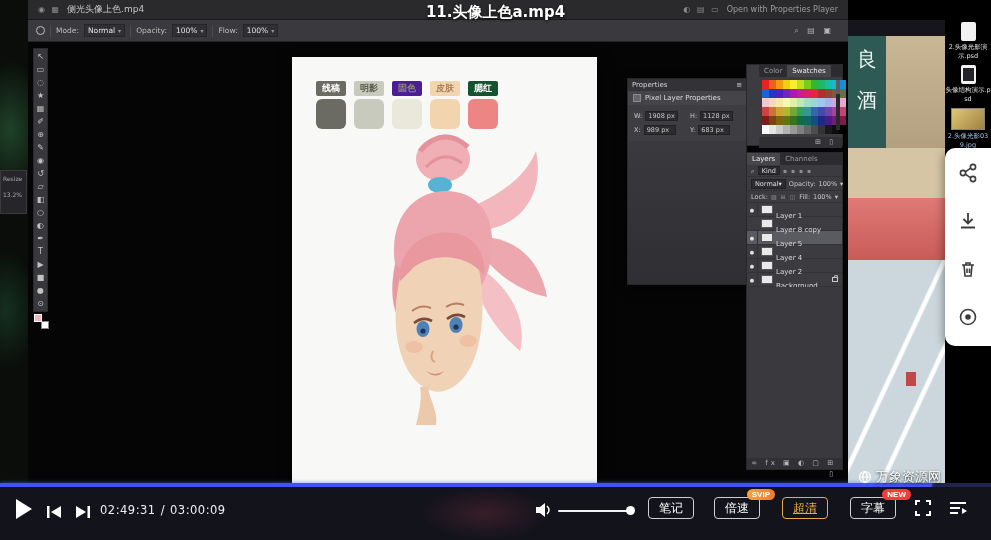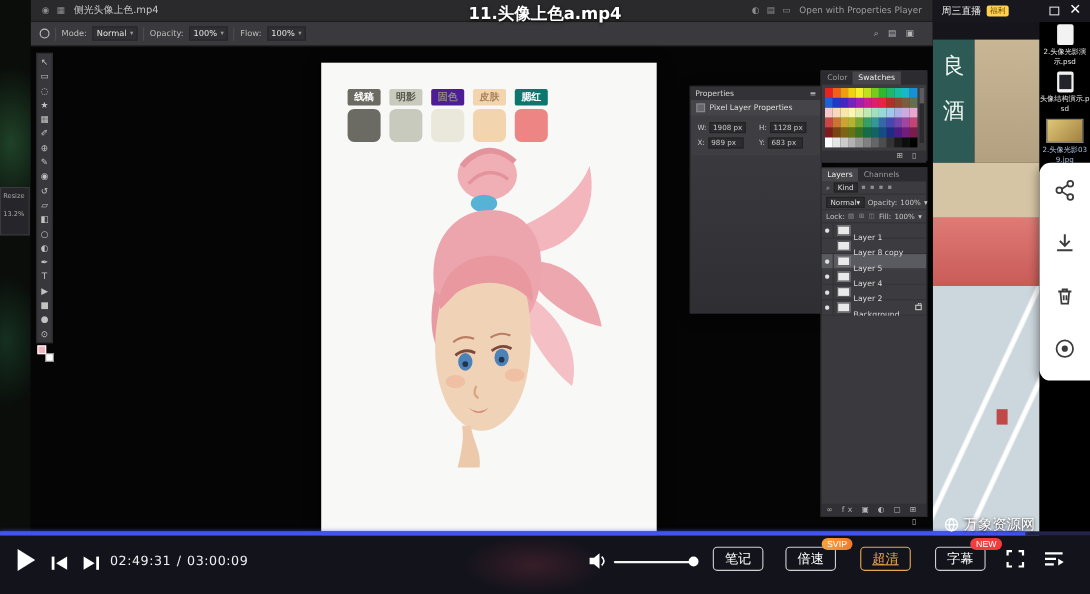--- a/index.html
+++ b/index.html
@@ -60,21 +60,21 @@
   .props-fields { display:grid; grid-template-columns:1fr 1fr; gap:4px 6px; padding:6px; }
   .pfield { display:flex; gap:3px; align-items:center; font-size:6.5px; color:#c9c9c9; }
   .pval { background:#2c2c30; border:1px solid #222; padding:0 2px; min-width:32px; height:10px; line-height:9px; }
   .props-body { flex:1; background:linear-gradient(#3a3a3e,#2f2f33); }
 
   
   .panel { background:#3c3c40; border:1px solid #28282b; }
   .ptabs { height:12px; background:#2c2c30; display:flex; }
   .ptab { font-size:7px; padding:0 5px; line-height:12px; color:#9a9a9a; }
   .ptab.active { background:#47474b; color:#ececec; }
-  .colorpanel { left:746px; top:64px; width:97px; height:82px; display:flex; flex-direction:column; }
+  .colorpanel { left:746px; top:64px; width:97px; height:82px; display:flex; flex-direction:column;padding-left:12px; }
   .cp-body { flex:1; position:relative; padding:3px; }
   .swgrid { display:grid; grid-template-columns:repeat(12,7px); }
   .sw { width:7px; height:9px; }
   .cp-scroll { position:absolute; right:2px; top:3px; width:4px; height:50px; background:#2b2b2e; }
   .cp-scroll i { display:block; width:4px; height:14px; background:#5c5c60; }
   .pfoot { height:11px; background:#313135; font-size:7px; color:#b5b5b5; text-align:right; padding-right:6px;
     letter-spacing:3px; line-height:11px; }
 
   .layerspanel { left:746px; top:152px; width:97px; height:318px; display:flex; flex-direction:column; }
   .lp-row { display:flex; align-items:center; gap:3px; padding:0 4px; font-size:6.5px; color:#c6c6c6; }
@@ -140,21 +140,21 @@
   .bb { position:absolute; }
   .ghost { left:420px; top:0; width:130px; height:53px;
     background:radial-gradient(ellipse at center, rgba(92,40,52,.5), transparent 70%); }
   .time { left:100px; top:16px; display:flex; gap:5px; font-size:11.5px; color:#efeff2; letter-spacing:.5px; }
   .vol-track { left:558px; top:23px; width:74px; height:2px; background:rgba(255,255,255,.95); border-radius:1px; }
   .vol-knob { left:626px; top:19px; width:9px; height:9px; border-radius:50%; background:#fff; }
   .pbtn { position:absolute; top:10px; height:22px; line-height:20px; padding:0 10px; font-size:12px; color:#fff;
     border:1px solid rgba(255,255,255,.8); border-radius:4px; background:transparent; }
   .pbtn.quality { color:#eaa94f; border-color:#eaa94f;text-decoration:underline; }
   .badge { position:absolute; top:-9px; right:-16px; font-size:8px; padding:1px 5px; border-radius:8px;
-    color:#fff; font-weight:normal; line-height:9px; }
+    color:#fff; font-weight:bold; line-height:9px; }
   .badge-svip { background:linear-gradient(90deg,#f6a23c,#ef7a2e); }
   .badge-new { background:#f03d3d; }
 
   .wm-name { left:858px; top:468px; display:flex; align-items:center; gap:4px; color:#fff; font-size:13px;
     text-shadow:0 1px 3px #000; z-index:8; }
   .wm-url { left:700px; top:492px; font-size:17px; color:rgba(235,242,255,.8); letter-spacing:2px;
     text-shadow:0 1px 3px rgba(0,0,0,.8); z-index:8; pointer-events:none; }
 </style>
 </head>
 <body>
@@ -242,21 +242,21 @@
         </div>
         <div class="cswatch">
           <div class="cchip" style="background: #4c1d95; color: rgb(138, 136, 120);">固色</div>
           <div class="csq" style="background: rgb(234, 231, 219);"></div>
         </div>
         <div class="cswatch">
           <div class="cchip" style="background: rgb(242, 213, 175); color: rgb(168, 129, 90);">皮肤</div>
           <div class="csq" style="background: rgb(242, 213, 175);"></div>
         </div>
         <div class="cswatch">
-          <div class="cchip" style="background: #0f766e; color: rgb(255, 255, 255);">腮红</div>
+          <div class="cchip" style="background: #14532d; color: rgb(255, 255, 255);">腮红</div>
           <div class="csq" style="background: rgb(238, 133, 133);"></div>
         </div>
       </div>
     <svg class="girl" viewBox="0 0 210 310">
       <path d="M138,75 C170,60 188,42 196,22 C204,60 186,92 150,100 Z" fill="#f2b6bc"></path>
       <path d="M146,108 C185,112 202,140 207,168 C178,162 152,142 142,124 Z" fill="#eda7ae"></path>
       <path d="M142,140 C178,166 186,198 180,222 C158,204 140,176 136,156 Z" fill="#f4c0c5"></path>
       <ellipse cx="103" cy="30" rx="27" ry="23" fill="#efafb5"></ellipse>
       <path d="M80,22 Q103,-4 128,18" fill="none" stroke="#e4939c" stroke-width="5"></path>
       <path d="M86,38 Q103,20 122,34" fill="none" stroke="#e4939c" stroke-width="3"></path>
@@ -466,26 +466,20 @@
       <span class="frag-char">良</span>
       <span class="frag-char">酒</span>
     </div>
     <div class="frag-tan"></div>
     <div class="frag-tan2"></div>
     <div class="frag-red"></div>
     <div class="frag-blue"></div>
     <div class="frag-mark"></div>
   </div>
 
-  <div class="abs topright">
-    <span class="tr-label">周三直播</span>
-    <span class="tr-tag">福利</span>
-    <span class="tr-restore"></span>
-    <span class="tr-close">✕</span>
-  </div>
   <div class="abs video-title">11.头像上色a.mp4</div>
 
   <div class="abs sidebar">
     <div>
         <div class="fitem">
           <div class="ficon fi-doc"></div>
           <div class="flabel">2.头像光影演示.psd</div>
         </div>
         <div class="fitem">
           <div class="ficon fi-doc-dark"></div>

